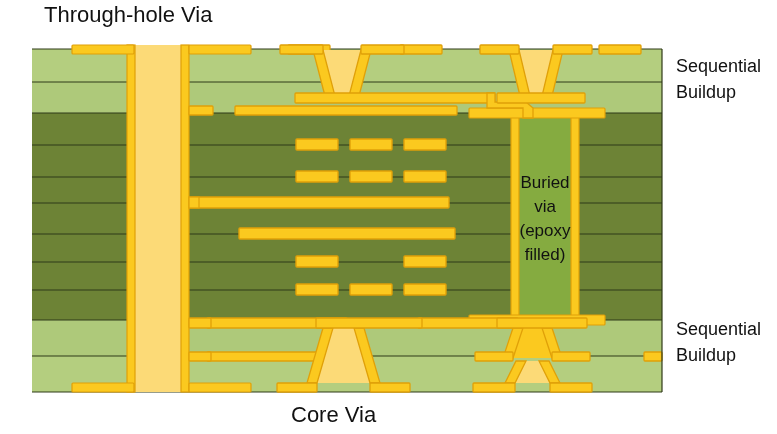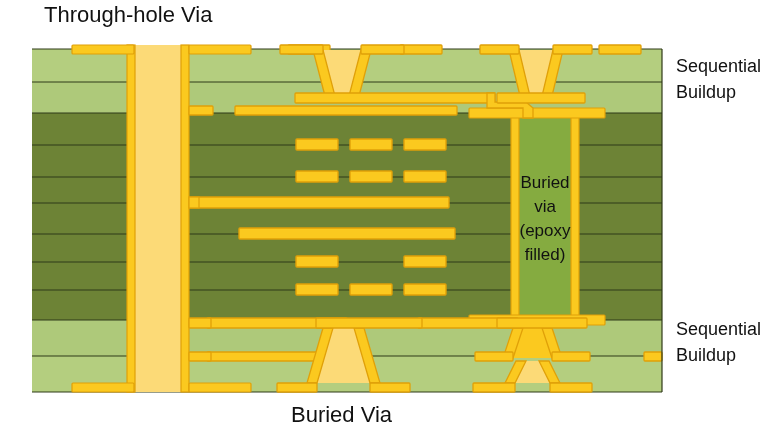--- a/index.html
+++ b/index.html
@@ -47,21 +47,21 @@
   svg { display: block; }
   text { font-family: "Liberation Sans", sans-serif; }
 </style>
 </head>
 <body>
 
 <div id="stage">
 
   <div class="lbl" id="title-through">Through-hole Via</div>
 
-  <div class="lbl" id="title-blind">Buried Via</div>
+  <div class="lbl" id="title-blind">Core Via</div>
 
   <div class="lbl" id="lbl-sb-top">Sequential
 Buildup</div>
 
 
   <div class="lbl" id="lbl-sb-bot">Sequential
 Buildup</div>
 
   <svg width="777" height="434" viewBox="0 0 777 434">
 

